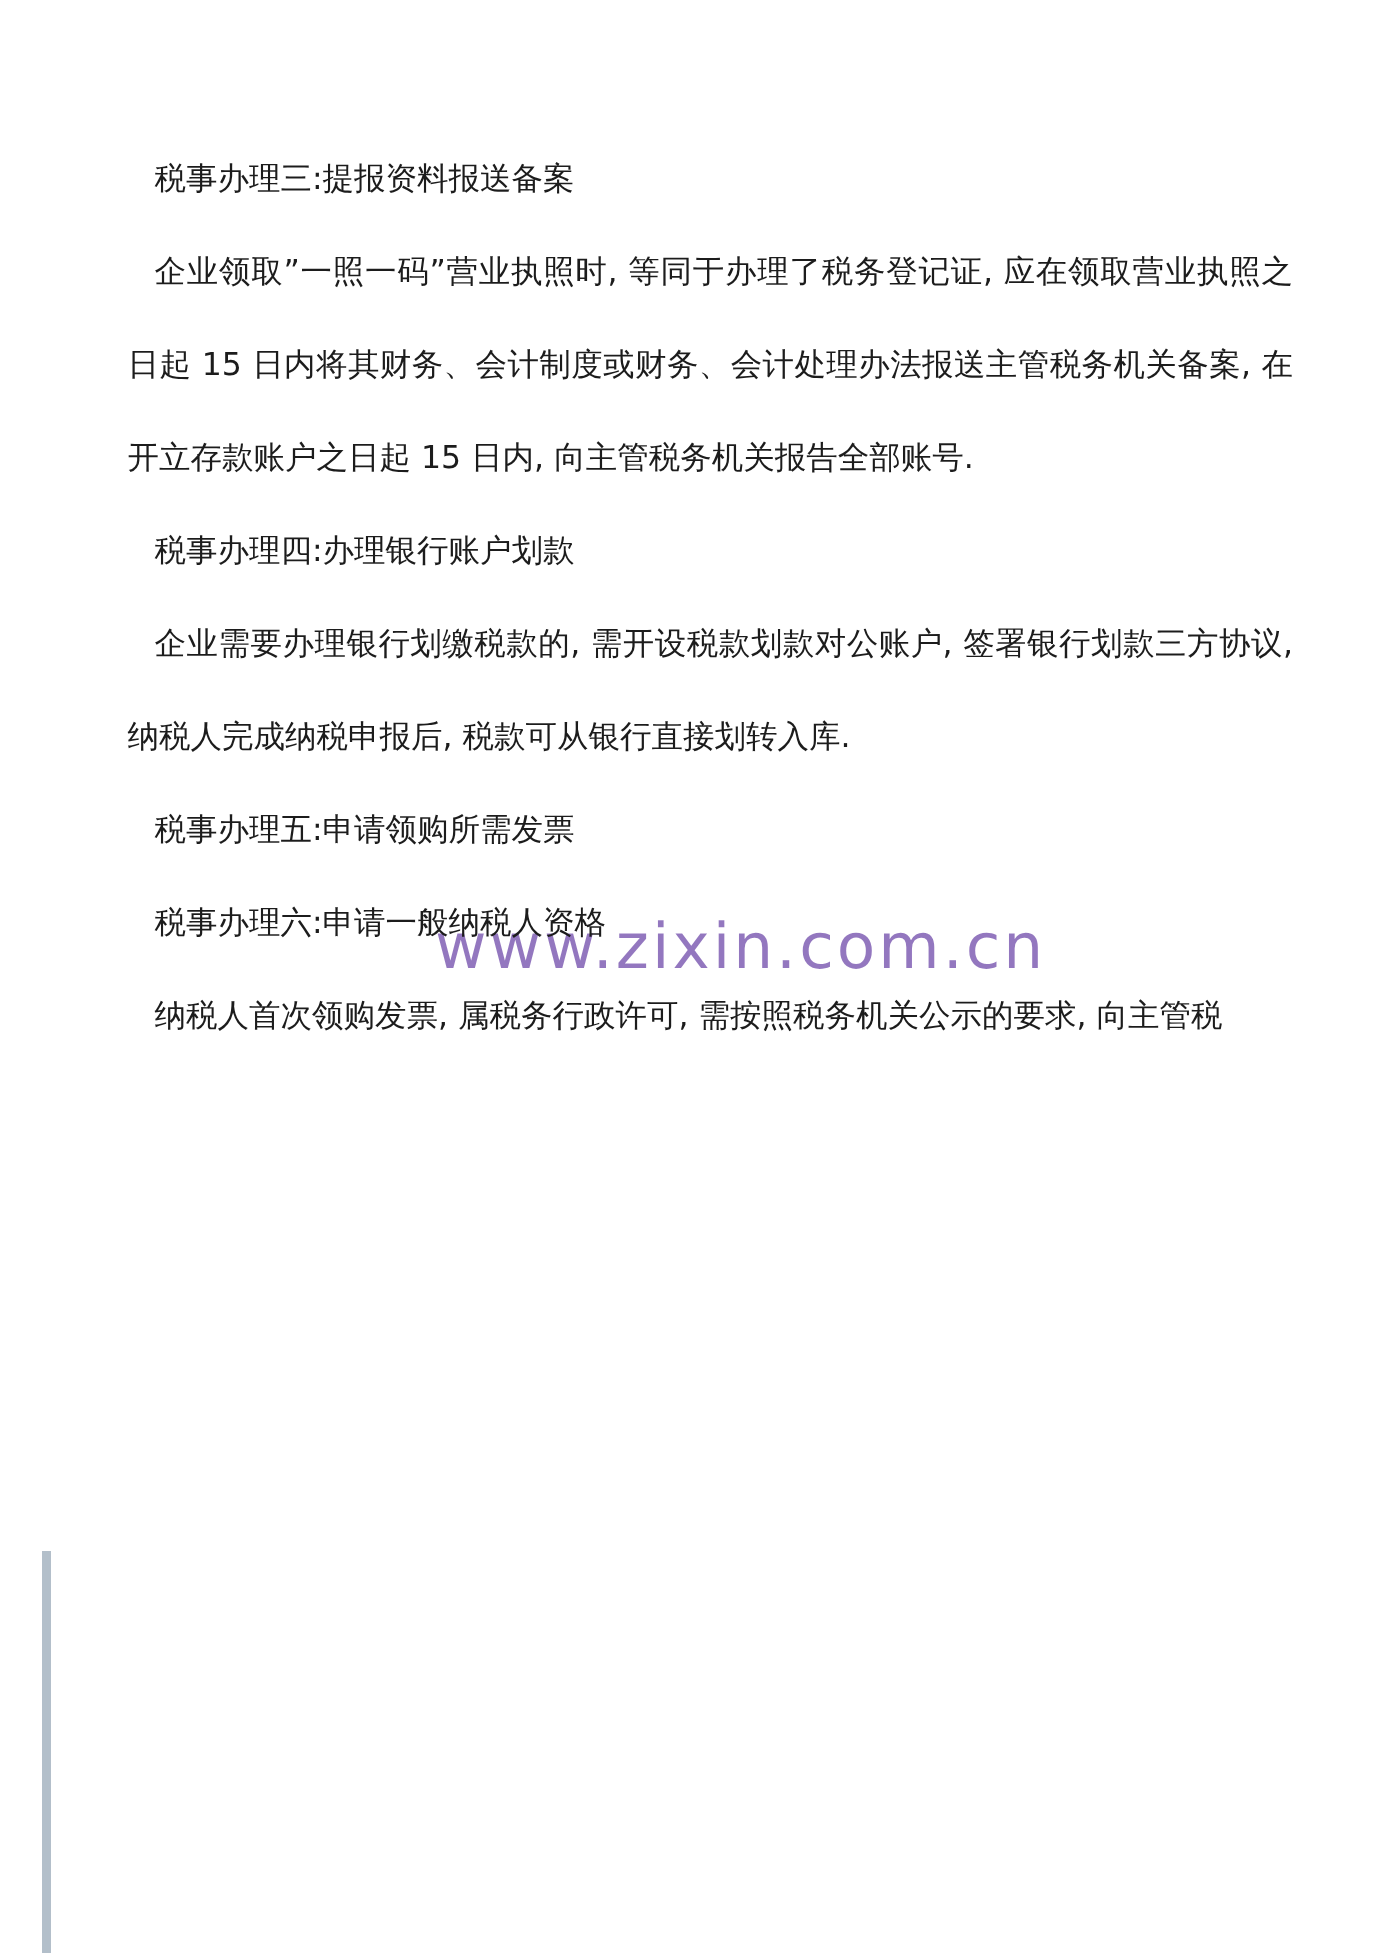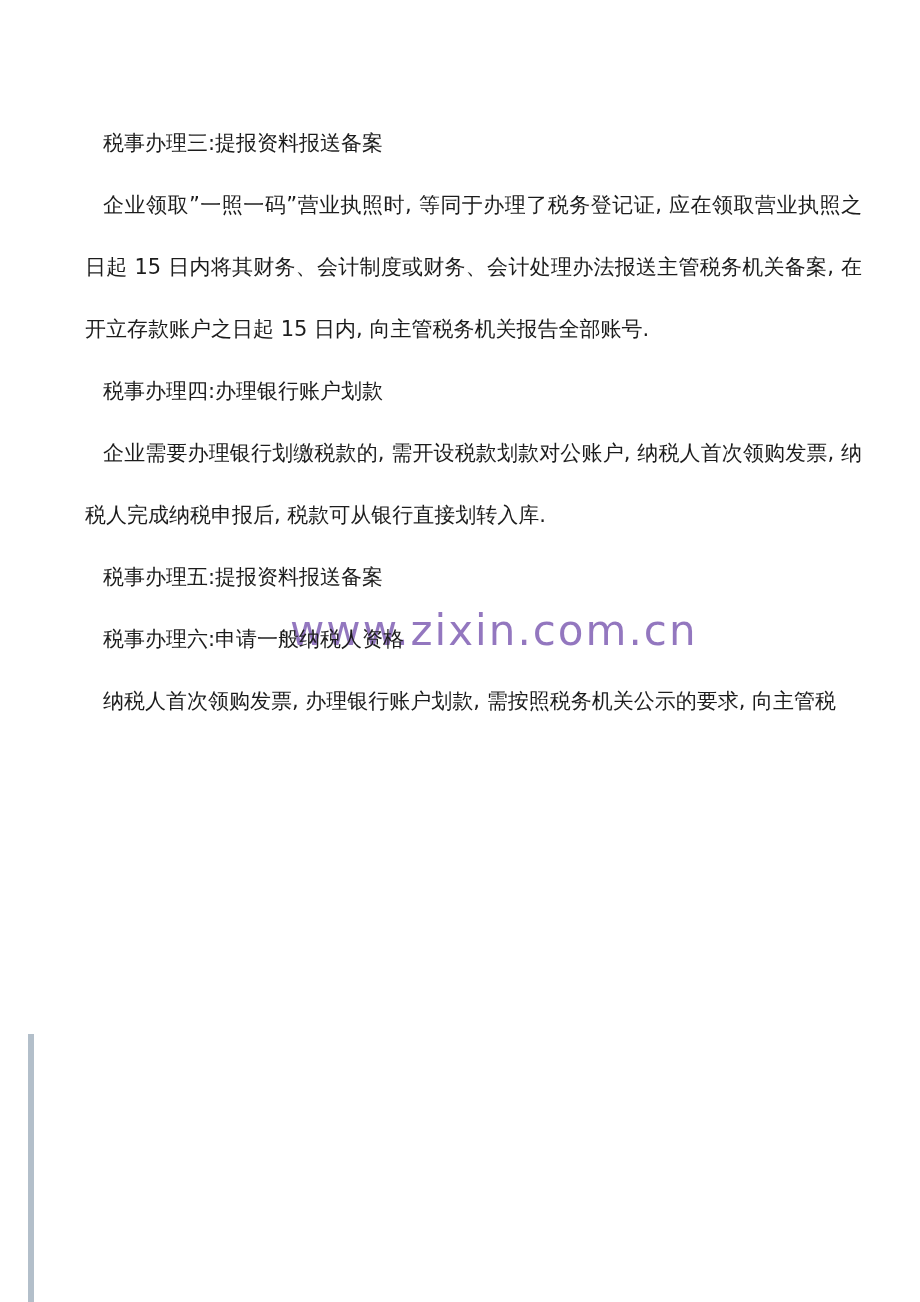--- a/index.html
+++ b/index.html
@@ -24,21 +24,21 @@
     color: #4c1d95;
     opacity: 0.6;
     z-index: 0;
     white-space: nowrap;
     user-select: none;
   }
   .text-block {
     position: absolute;
     left: 85px;
     right: 58px;
-    top: 112px;
+    top: 88px;
     z-index: 1;
   }
   .text-block p {
     margin: 0;
     font-size: 21px;
     line-height: 62px;
     color: #1c1c1c;
     text-align: justify;
     text-indent: 18px;
     word-break: break-all;
@@ -60,21 +60,21 @@
 <body>
 
 <div class="page">
 
   <div class="watermark">www.zixin.com.cn</div>
 
   <div class="text-block">
     <p class="heading">税事办理三:提报资料报送备案</p>
     <p class="body">企业领取”一照一码”营业执照时, 等同于办理了税务登记证, 应在领取营业执照之日起 15 日内将其财务、会计制度或财务、会计处理办法报送主管税务机关备案, 在开立存款账户之日起 15 日内, 向主管税务机关报告全部账号.</p>
     <p class="heading">税事办理四:办理银行账户划款</p>
-    <p class="body">企业需要办理银行划缴税款的, 需开设税款划款对公账户, 纳税人首次领购发票, 纳税人完成纳税申报后, 税款可从银行直接划转入库.</p>
-    <p class="heading">税事办理五:提报资料报送备案</p>
+    <p class="body">企业需要办理银行划缴税款的, 需开设税款划款对公账户, 签署银行划款三方协议, 纳税人完成纳税申报后, 税款可从银行直接划转入库.</p>
+    <p class="heading">税事办理五:申请领购所需发票</p>
     <p class="heading">税事办理六:申请一般纳税人资格</p>
-    <p class="body">纳税人首次领购发票, 办理银行账户划款, 需按照税务机关公示的要求, 向主管税</p>
+    <p class="body">纳税人首次领购发票, 属税务行政许可, 需按照税务机关公示的要求, 向主管税</p>
   </div>
 
   <div class="edge-bar"></div>
 
 </div>
 
 </body></html>

